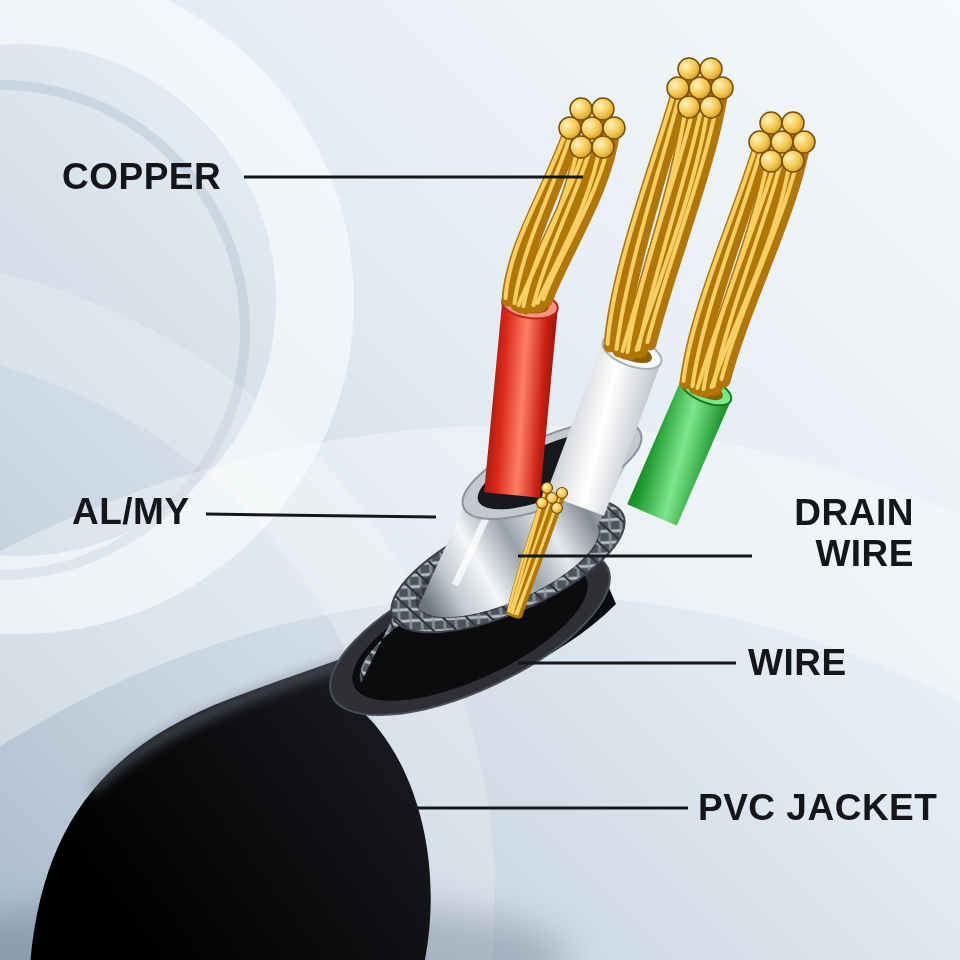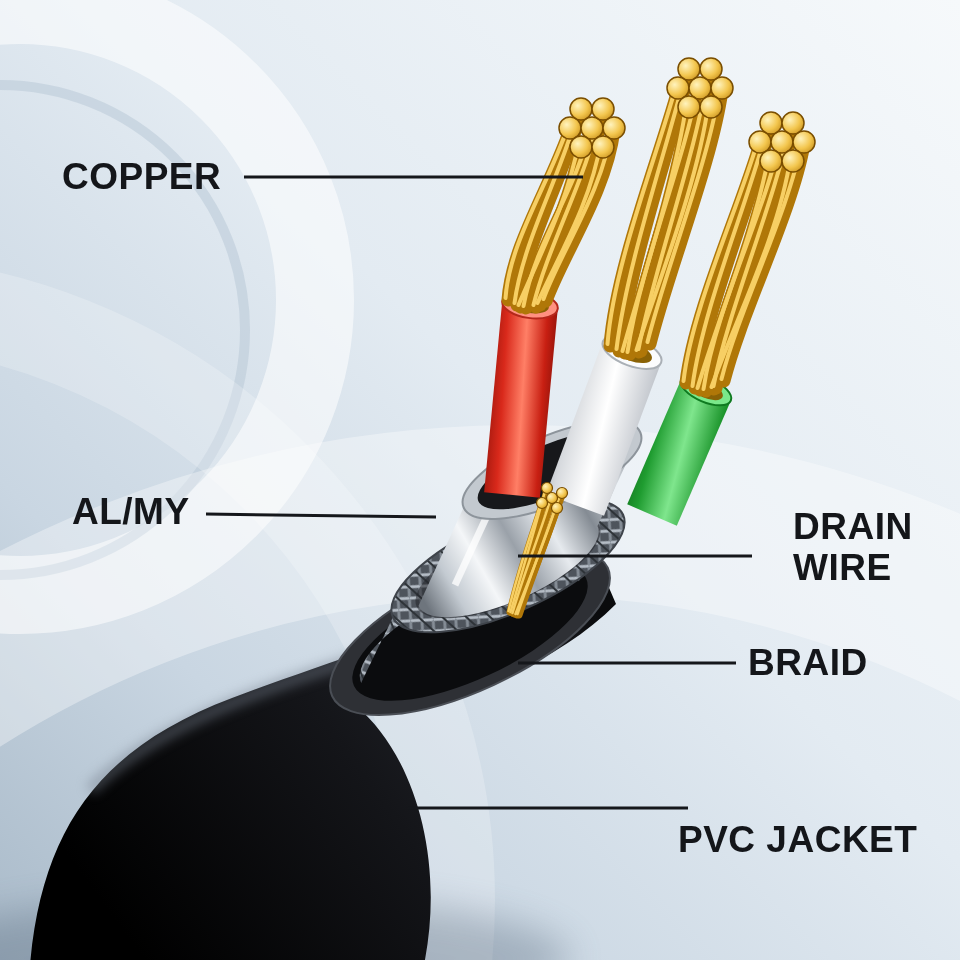--- a/index.html
+++ b/index.html
@@ -1,17 +1,17 @@
 <!DOCTYPE html>
 <html><head>
 <meta charset="utf-8">
 <style>
   html,body{margin:0;padding:0;}
   body{width:960px;height:960px;overflow:hidden;font-family:"Liberation Sans",sans-serif;}
-  .stage{position:relative;width:844px;height:960px;}
+  .stage{position:relative;width:844px;height:960px;text-align:right;}
   .stage svg{position:absolute;left:0;top:0;}
   .callout{
     position:absolute;
     font-weight:700;
     font-size:37px;
     line-height:1.12;
     letter-spacing:.5px;
     color:#14161a;
     transform:translateY(-50%);
     white-space:nowrap;
@@ -282,17 +282,17 @@
       <line x1="244" y1="177" x2="583" y2="177"></line>
       <line x1="206" y1="514" x2="436" y2="517"></line>
       <line x1="518" y1="556" x2="752" y2="556"></line>
       <line x1="518" y1="663" x2="736" y2="663"></line>
       <line x1="408" y1="808" x2="688" y2="808"></line>
     </g>
   </svg>
 
   <div class="callout" style="left:62px;top:177px;">COPPER</div>
   <div class="callout" style="left:72px;top:512px;">AL/MY</div>
-  <div class="callout wrap" style="left:764px;top:547px;margin-left:29px;">DRAIN WIRE</div>
-  <div class="callout" style="left:748px;top:663px;">BRAID</div>
-  <div class="callout" style="left:678px;top:808px;margin-top:32px;">PVC JACKET</div>
+  <div class="callout wrap" style="left:764px;top:533px;">DRAIN WIRE</div>
+  <div class="callout" style="left:748px;top:663px;">WIRE</div>
+  <div class="callout" style="left:698px;top:808px;">PVC JACKET</div>
 
 </div>
 
 </body></html>

